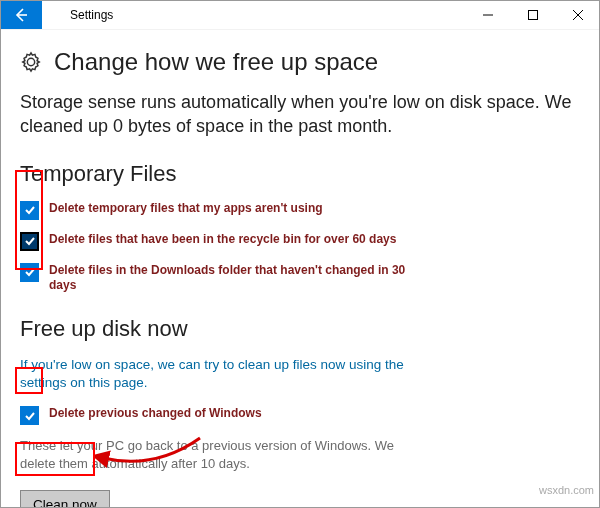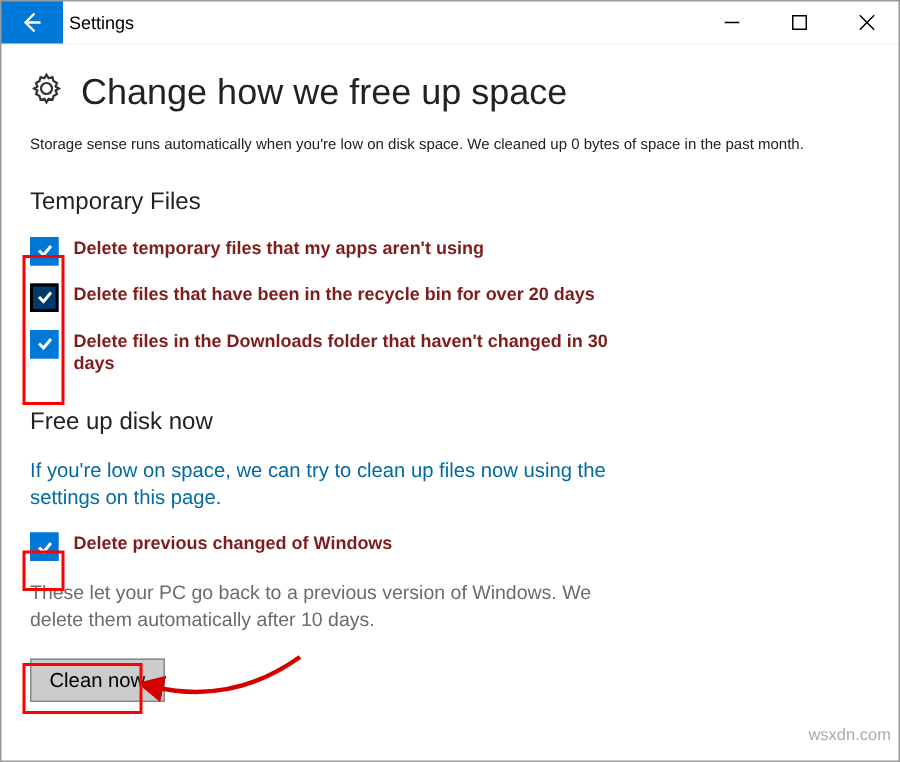--- a/index.html
+++ b/index.html
@@ -1,28 +1,28 @@
 <!DOCTYPE html>
 <html><head>
   <meta charset="utf-8">
   <style>
     * { margin: 0; padding: 0; box-sizing: border-box; font-family: "Segoe UI", Arial, sans-serif; }
     body { width: 600px; height: 508px; background: #fff; position: relative; overflow: hidden; }
     .outer-border { position: absolute; top: 0; left: 0; width: 600px; height: 508px; border: 1px solid #999; pointer-events: none; }
     .titlebar { display: flex; align-items: stretch; height: 30px; border-bottom: 1px solid rgba(0,0,0,0.05); }
     .back-btn { width: 42px; background: #0078d7; display: flex; align-items: center; justify-content: center; color: #fff; }
-    .app-title { flex: 1; display: flex; align-items: center; padding-left: 4px; font-size: 12px; color: #000; }
+    .app-title { flex: 1; display: flex; align-items: center; padding-left: 28px; font-size: 12px; color: #000; }
     .win-btn { width: 45px; display: flex; align-items: center; justify-content: center; color: #333; font-size: 12px; }
     .win-btn svg { pointer-events: none; }
     .content { padding: 10px 20px 10px 20px; }
-    .page-header { display: flex; align-items: flex-start; margin-top: 8px; margin-bottom: 14px; }
+    .page-header { display: flex; align-items: center; margin-top: 8px; margin-bottom: 14px; }
     .gear { width: 22px; height: 22px; margin-right: 12px; color: #333; }
     .page-title { font-size: 24px; font-weight: 400; color: #222; }
-    .desc { font-size: 10px; color: #222; line-height: 1.35; margin-bottom: 22px; }
-    .section-title { font-size: 16px; font-weight: 400; color: #222; margin-bottom: 14px; }
+    .desc { font-size: 18px; color: #222; line-height: 1.35; margin-bottom: 22px; }
+    .section-title { font-size: 22px; font-weight: 400; color: #222; margin-bottom: 14px; }
     .option-row { display: flex; align-items: flex-start; margin-bottom: 12px; }
     .checkbox { width: 19px; height: 19px; flex-shrink: 0; display: flex; align-items: center; justify-content: center; margin-right: 10px; margin-top: 0px; }
     .cb-blue { background: #0078d7; border: 2px solid #0078d7; }
     .cb-dark { background: #003a6b; border: 2px solid #000; }
     .checkmark { color: #fff; }
     .option-label { font-size: 12px; color: #7f1d1d; line-height: 1.3; max-width: 360px; font-weight: bold; }
     .section2 { margin-top: 22px; }
     .body-text { font-size: 13.5px; color: #0369a1; line-height: 1.35; max-width: 400px; margin-bottom: 14px; }
     .muted { font-size: 13px; color: #6b6b6b; line-height: 1.35; max-width: 400px; margin-top: 6px; margin-bottom: 18px; }
     .clean-btn { background: #ccc; border: 1px solid #888; padding: 6px 12px; font-size: 13.5px; color: #000; display: inline-block; }
@@ -81,21 +81,21 @@
     </div>
     <div class="option-label">Delete temporary files that my apps aren't using</div>
   </div>
 
   <div class="option-row">
     <div class="checkbox cb-dark">
       <svg class="checkmark" width="12" height="12" viewBox="0 0 12 12">
           <path d="M2 6 L5 9 L10 3" stroke="#fff" stroke-width="2" fill="none"></path>
         </svg>
     </div>
-    <div class="option-label">Delete files that have been in the recycle bin for over 20 days</div>
+    <div class="option-label">Delete files that have been in the recycle bin for over 60 days</div>
   </div>
 
   <div class="option-row">
     <div class="checkbox cb-blue">
       <svg class="checkmark" width="12" height="12" viewBox="0 0 12 12">
           <path d="M2 6 L5 9 L10 3" stroke="#fff" stroke-width="2" fill="none"></path>
         </svg>
     </div>
     <div class="option-label">Delete files in the Downloads folder that haven't changed in 30 days</div>
   </div>

